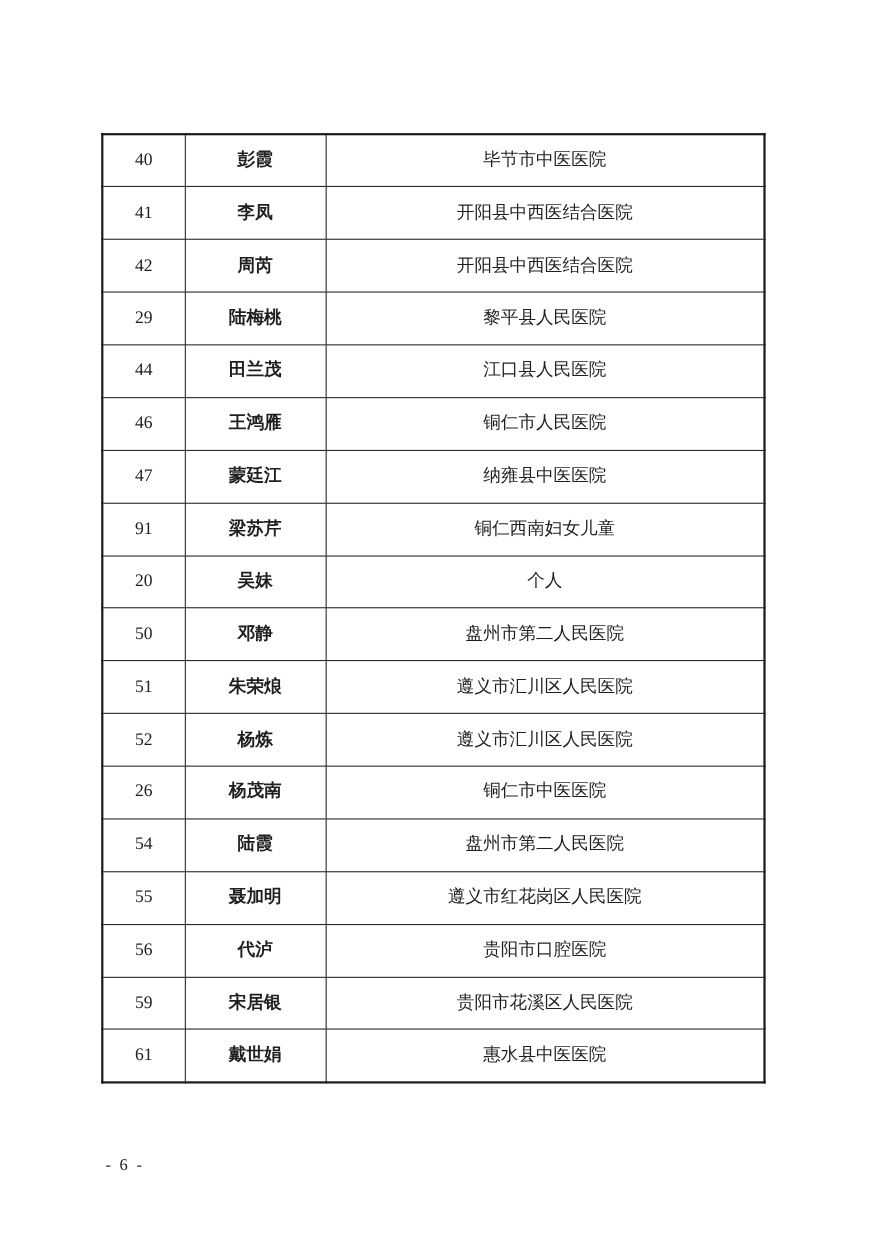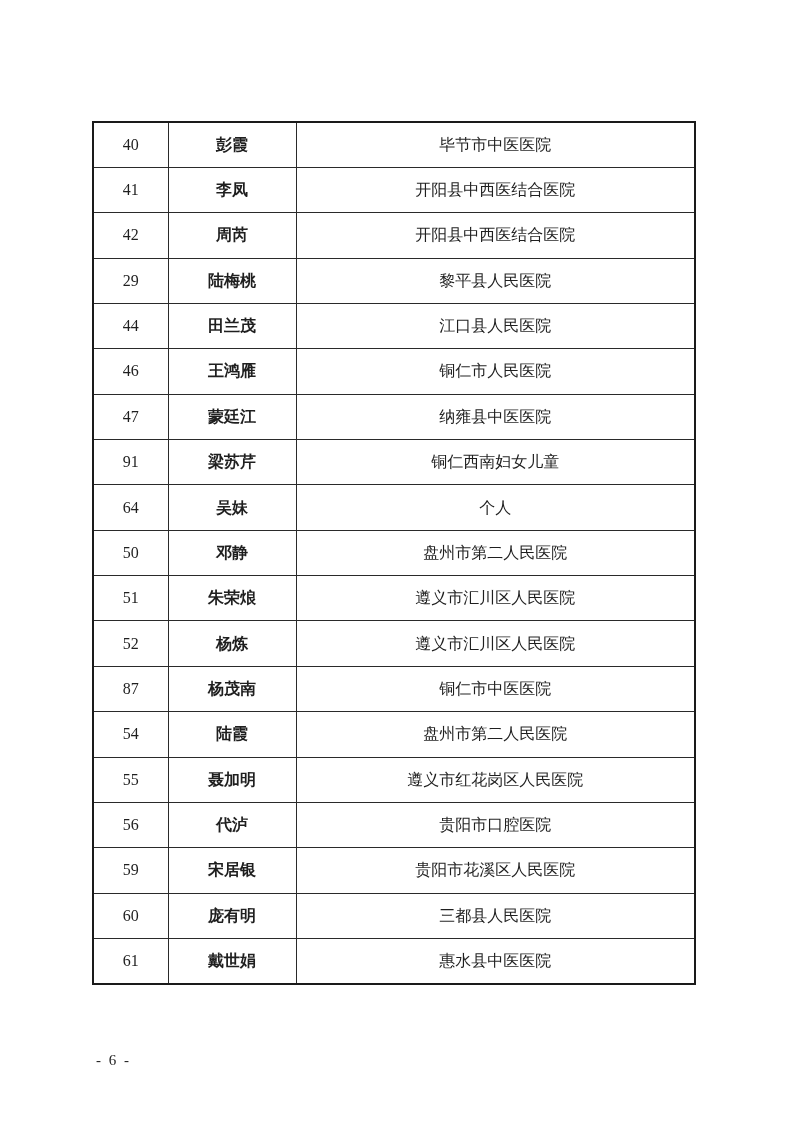--- a/index.html
+++ b/index.html
@@ -90,41 +90,41 @@
           <td class="col-no">47</td>
           <td class="col-name">蒙廷江</td>
           <td class="col-org">纳雍县中医医院</td>
         </tr>
         <tr>
           <td class="col-no">91</td>
           <td class="col-name">梁苏芹</td>
           <td class="col-org">铜仁西南妇女儿童</td>
         </tr>
         <tr>
-          <td class="col-no">64</td>
+          <td class="col-no">20</td>
           <td class="col-name">吴妹</td>
           <td class="col-org">个人</td>
         </tr>
         <tr>
           <td class="col-no">50</td>
           <td class="col-name">邓静</td>
           <td class="col-org">盘州市第二人民医院</td>
         </tr>
         <tr>
           <td class="col-no">51</td>
           <td class="col-name">朱荣烺</td>
           <td class="col-org">遵义市汇川区人民医院</td>
         </tr>
         <tr>
           <td class="col-no">52</td>
           <td class="col-name">杨炼</td>
           <td class="col-org">遵义市汇川区人民医院</td>
         </tr>
         <tr>
-          <td class="col-no">87</td>
+          <td class="col-no">26</td>
           <td class="col-name">杨茂南</td>
           <td class="col-org">铜仁市中医医院</td>
         </tr>
         <tr>
           <td class="col-no">54</td>
           <td class="col-name">陆霞</td>
           <td class="col-org">盘州市第二人民医院</td>
         </tr>
         <tr>
           <td class="col-no">55</td>
@@ -135,25 +135,20 @@
           <td class="col-no">56</td>
           <td class="col-name">代泸</td>
           <td class="col-org">贵阳市口腔医院</td>
         </tr>
         <tr>
           <td class="col-no">59</td>
           <td class="col-name">宋居银</td>
           <td class="col-org">贵阳市花溪区人民医院</td>
         </tr>
         <tr>
-          <td class="col-no">60</td>
-          <td class="col-name">庞有明</td>
-          <td class="col-org">三都县人民医院</td>
-        </tr>
-        <tr>
           <td class="col-no">61</td>
           <td class="col-name">戴世娟</td>
           <td class="col-org">惠水县中医医院</td>
         </tr>
       </tbody>
   </table>
   <div class="page-number">- 6 -</div>
 </div>
 
 </body></html>

